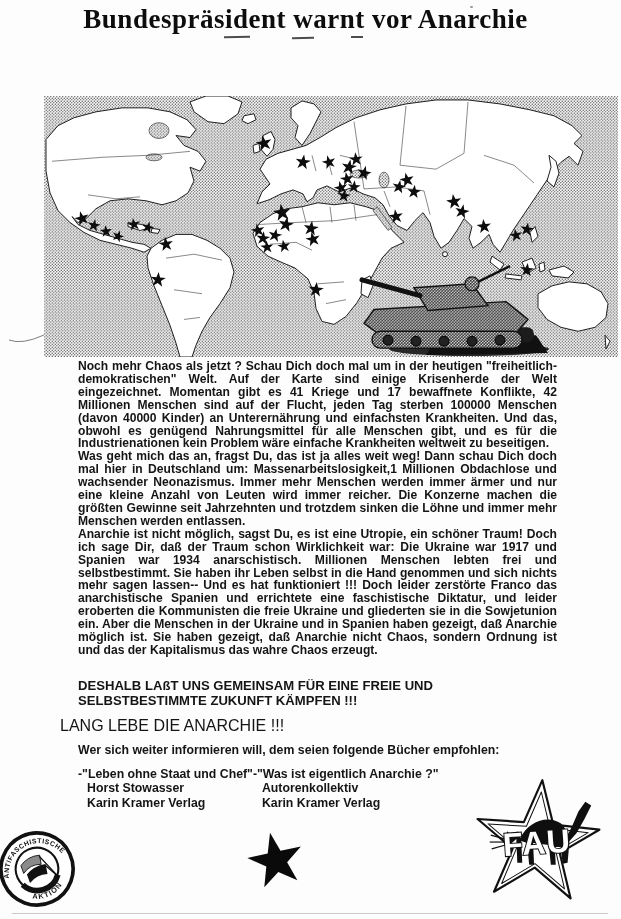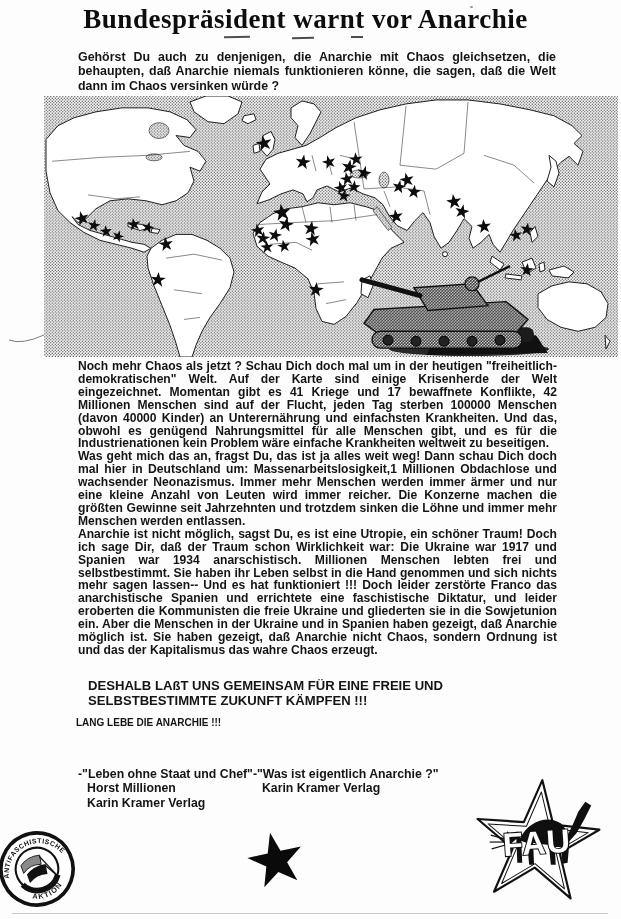--- a/index.html
+++ b/index.html
@@ -8,24 +8,24 @@
   .title{position:absolute;top:4px;left:0;right:10px;margin:0;text-align:center;
          font-family:"Liberation Serif",serif;font-weight:700;font-size:27px;letter-spacing:.5px;color:#0d0d0d;}
   .tdash{position:absolute;height:2px;background:#2e2e2e;opacity:.85;transform:rotate(-1deg);}
   .p-intro{position:absolute;top:50px;left:78px;width:478px;margin:0;
            font-size:12.4px;line-height:14.4px;font-weight:700;text-align:justify;}
   .map{position:absolute;left:44px;top:96px;width:574px;height:261px;}
   .body-text{position:absolute;top:360px;left:78px;width:479px;
              font-size:12.1px;line-height:12.9px;font-weight:700;text-align:justify;}
   .body-text p{margin:0;}
   .u{}
-  .cta{position:absolute;top:678px;left:88px;width:482px;margin:0;
+  .cta{position:absolute;top:678px;left:78px;width:482px;margin:0;
        font-size:13.1px;line-height:15px;font-weight:700;}
-  .slogan{position:absolute;top:717px;left:76px;width:482px;margin:0;
-          font-size:10px;font-weight:700;}
+  .slogan{position:absolute;top:717px;left:60px;width:482px;margin:0;
+          font-size:16px;font-weight:400;}
   .books-intro{position:absolute;top:743px;left:78px;width:482px;margin:0;
                font-size:12.3px;font-weight:700;}
   .books{position:absolute;top:767px;left:78px;display:flex;
          font-size:12.3px;line-height:14.4px;font-weight:700;}
   .bcol{white-space:nowrap;}
   .bcol .sub{padding-left:9px;}
   .bconn{padding:0 16px 0 22px;}
   .logo{position:absolute;}
   .artifact-squiggle{position:absolute;left:8px;top:331px;}
   .bottom-line{position:absolute;left:12px;top:913px;width:596px;height:1px;background:#c9c9c9;}
@@ -34,21 +34,20 @@
 </head>
 <body>
 
 <div class="page">
 
   <h1 class="title">Bundespräsident warnt vor Anarchie</h1>
   <div class="tdash" style="left:224px;top:36px;width:26px;"></div>
   <div class="tdash" style="left:292px;top:37px;width:22px;"></div>
   <div class="tdash" style="left:351px;top:36px;width:12px;"></div>
 
-  <p class="p-intro">Gehörst Du auch zu denjenigen, die Anarchie mit Chaos gleichsetzen, die behaupten, daß Anarchie niemals funktionieren könne, die sagen, daß die Welt dann im Chaos versinken würde ?</p>
 
   <div class="map">
     <svg width="574" height="261" viewBox="0 0 574 264" preserveAspectRatio="none">
       <defs>
         <pattern id="ht" width="3" height="3" patternUnits="userSpaceOnUse">
           <rect width="3" height="3" fill="#ffffff"></rect>
           <circle cx="0.8" cy="0.8" r="0.72" fill="#5c5c5c"></circle>
           <circle cx="2.3" cy="2.3" r="0.72" fill="#5c5c5c"></circle>
         </pattern>
         <pattern id="ht2" width="3" height="3" patternUnits="userSpaceOnUse">
@@ -183,29 +182,31 @@
   <div class="body-text">
     <p>Noch mehr Chaos als jetzt ? Schau Dich doch mal um in der heutigen "freiheitlich-demokratischen" Welt. Auf der Karte sind einige Krisenherde der Welt eingezeichnet. Momentan gibt es 41 Kriege und 17 bewaffnete Konflikte, 42 Millionen Menschen sind auf der Flucht, jeden Tag sterben 100000 Menschen (davon 40000 Kinder) an Unterernährung und einfachsten Krankheiten. Und das, obwohl es genügend Nahrungsmittel für alle Menschen gibt, und es für die Industrienationen kein Problem wäre einfache Krankheiten weltweit zu beseitigen.</p>
     <p>Was geht mich das an, fragst Du, das ist ja alles weit weg! Dann schau Dich doch mal hier in Deutschland um: Massenarbeitslosigkeit,1 Millionen Obdachlose und wachsender Neonazismus. Immer mehr Menschen werden immer ärmer und nur eine kleine Anzahl von Leuten wird immer reicher. Die Konzerne machen die größten Gewinne seit Jahrzehnten und trotzdem sinken die Löhne und immer mehr Menschen werden entlassen.</p>
     <p><span>Anarchie ist nicht möglich, sagst Du, es ist eine Utropie, ein schöner Traum! Doch ich sage Dir, daß der Traum schon Wirklichkeit war: Die Ukraine war 1917 und Spanien war 1934 anarschistisch. Millionen Menschen lebten frei und selbstbestimmt. Sie haben ihr Leben selbst in die Hand genommen und sich nichts mehr sagen lassen--</span>
       <span class="u">Und es hat funktioniert !!!</span>
       <span>Doch leider zerstörte Franco das anarchistische Spanien und errichtete eine faschistische Diktatur, und leider eroberten die Kommunisten die freie Ukraine und gliederten sie in die Sowjetunion ein. Aber die Menschen in der Ukraine und in Spanien haben gezeigt, daß Anarchie möglich ist. Sie haben gezeigt, daß Anarchie nicht Chaos, sondern Ordnung ist und das der Kapitalismus das wahre Chaos erzeugt.</span></p>
   </div>
 
   <p class="cta">DESHALB LAßT UNS GEMEINSAM FÜR EINE FREIE UND SELBSTBESTIMMTE ZUKUNFT KÄMPFEN !!!</p>
   <p class="slogan">LANG LEBE DIE ANARCHIE !!!</p>
+  <p class="books-intro">Wer sich weiter informieren will, dem seien folgende Bücher empfohlen:</p>
 
   <div class="books">
     <div class="bcol">
       <div>-"Leben ohne Staat und Chef"</div>
-      <div class="sub">Horst Millionen</div>
+      <div class="sub">Horst Stowasser</div>
       <div class="sub">Karin Kramer Verlag</div>
     </div>
     <div class="bcol">
       <div>-"Was ist eigentlich Anarchie ?"</div>
+      <div class="sub">Autorenkollektiv</div>
       <div class="sub">Karin Kramer Verlag</div>
     </div>
   </div>
 
   <svg class="logo" style="left:-4px;top:825px;" width="82" height="88" viewBox="-50 -50 100 100">
     <g transform="rotate(-25)">
       <circle r="44" fill="#ffffff" stroke="#111111" stroke-width="4.5"></circle>
       <path id="arcTop" d="M -37,6 A 37,37 0 0 1 37,6" fill="none"></path>
       <path id="arcBot" d="M -29,21 A 35,35 0 0 0 29,21" fill="none"></path>
       <text font-family="Liberation Sans, sans-serif" font-size="8.3" font-weight="bold" fill="#111111" letter-spacing="0.6">

